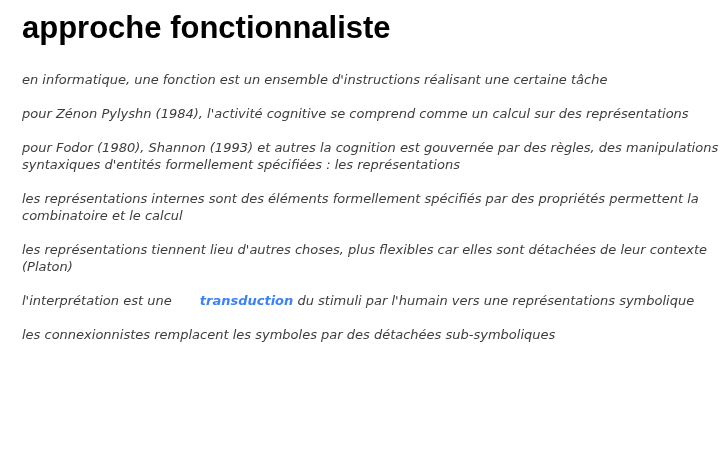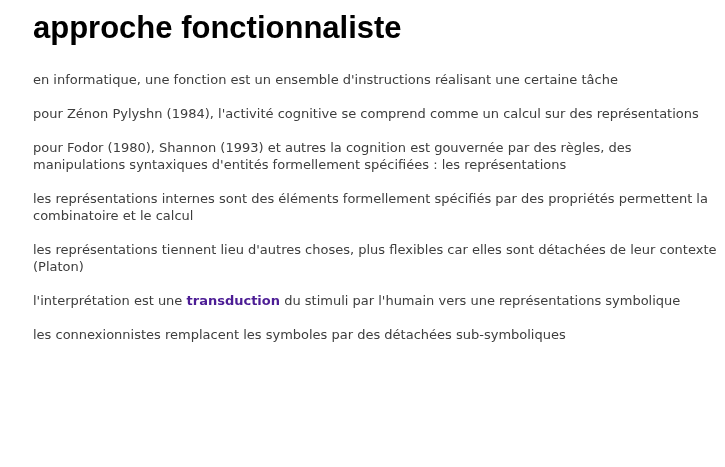--- a/index.html
+++ b/index.html
@@ -6,42 +6,44 @@
     margin: 0;
     padding: 0;
     background: #ffffff;
   }
   .page {
     position: relative;
     box-sizing: border-box;
     width: 725px;
     height: 352px;
     background: #ffffff;
-    padding: 0 0 0 33px;
+    padding: 0 0 0 22px;
     overflow: hidden;
   }
   .page-title {
     font-family: "Liberation Sans", sans-serif;
     font-weight: bold;
     font-size: 31px;
     line-height: 37px;
     color: #000000;
     margin: 9px 0 25px 0;
   }
   .body-paragraph {
     font-family: "DejaVu Sans", sans-serif;
     font-size: 13px;
     line-height: 17px;
     color: #3d3d3d;
     margin: 17px 0;
     padding-right: 1px;
+    font-style: italic;
   }
   .body-paragraph b {
     font-weight: bold;
-    color: #4c1d95;
+    color: #3b82f6;
+    margin-left: 24px;
   }
 </style>
 </head>
 <body>
 
 <div class="page">
 
   <h1 class="page-title">approche fonctionnaliste</h1>
 
   <p class="body-paragraph">en informatique, une fonction est un ensemble d'instructions réalisant une certaine tâche</p>

